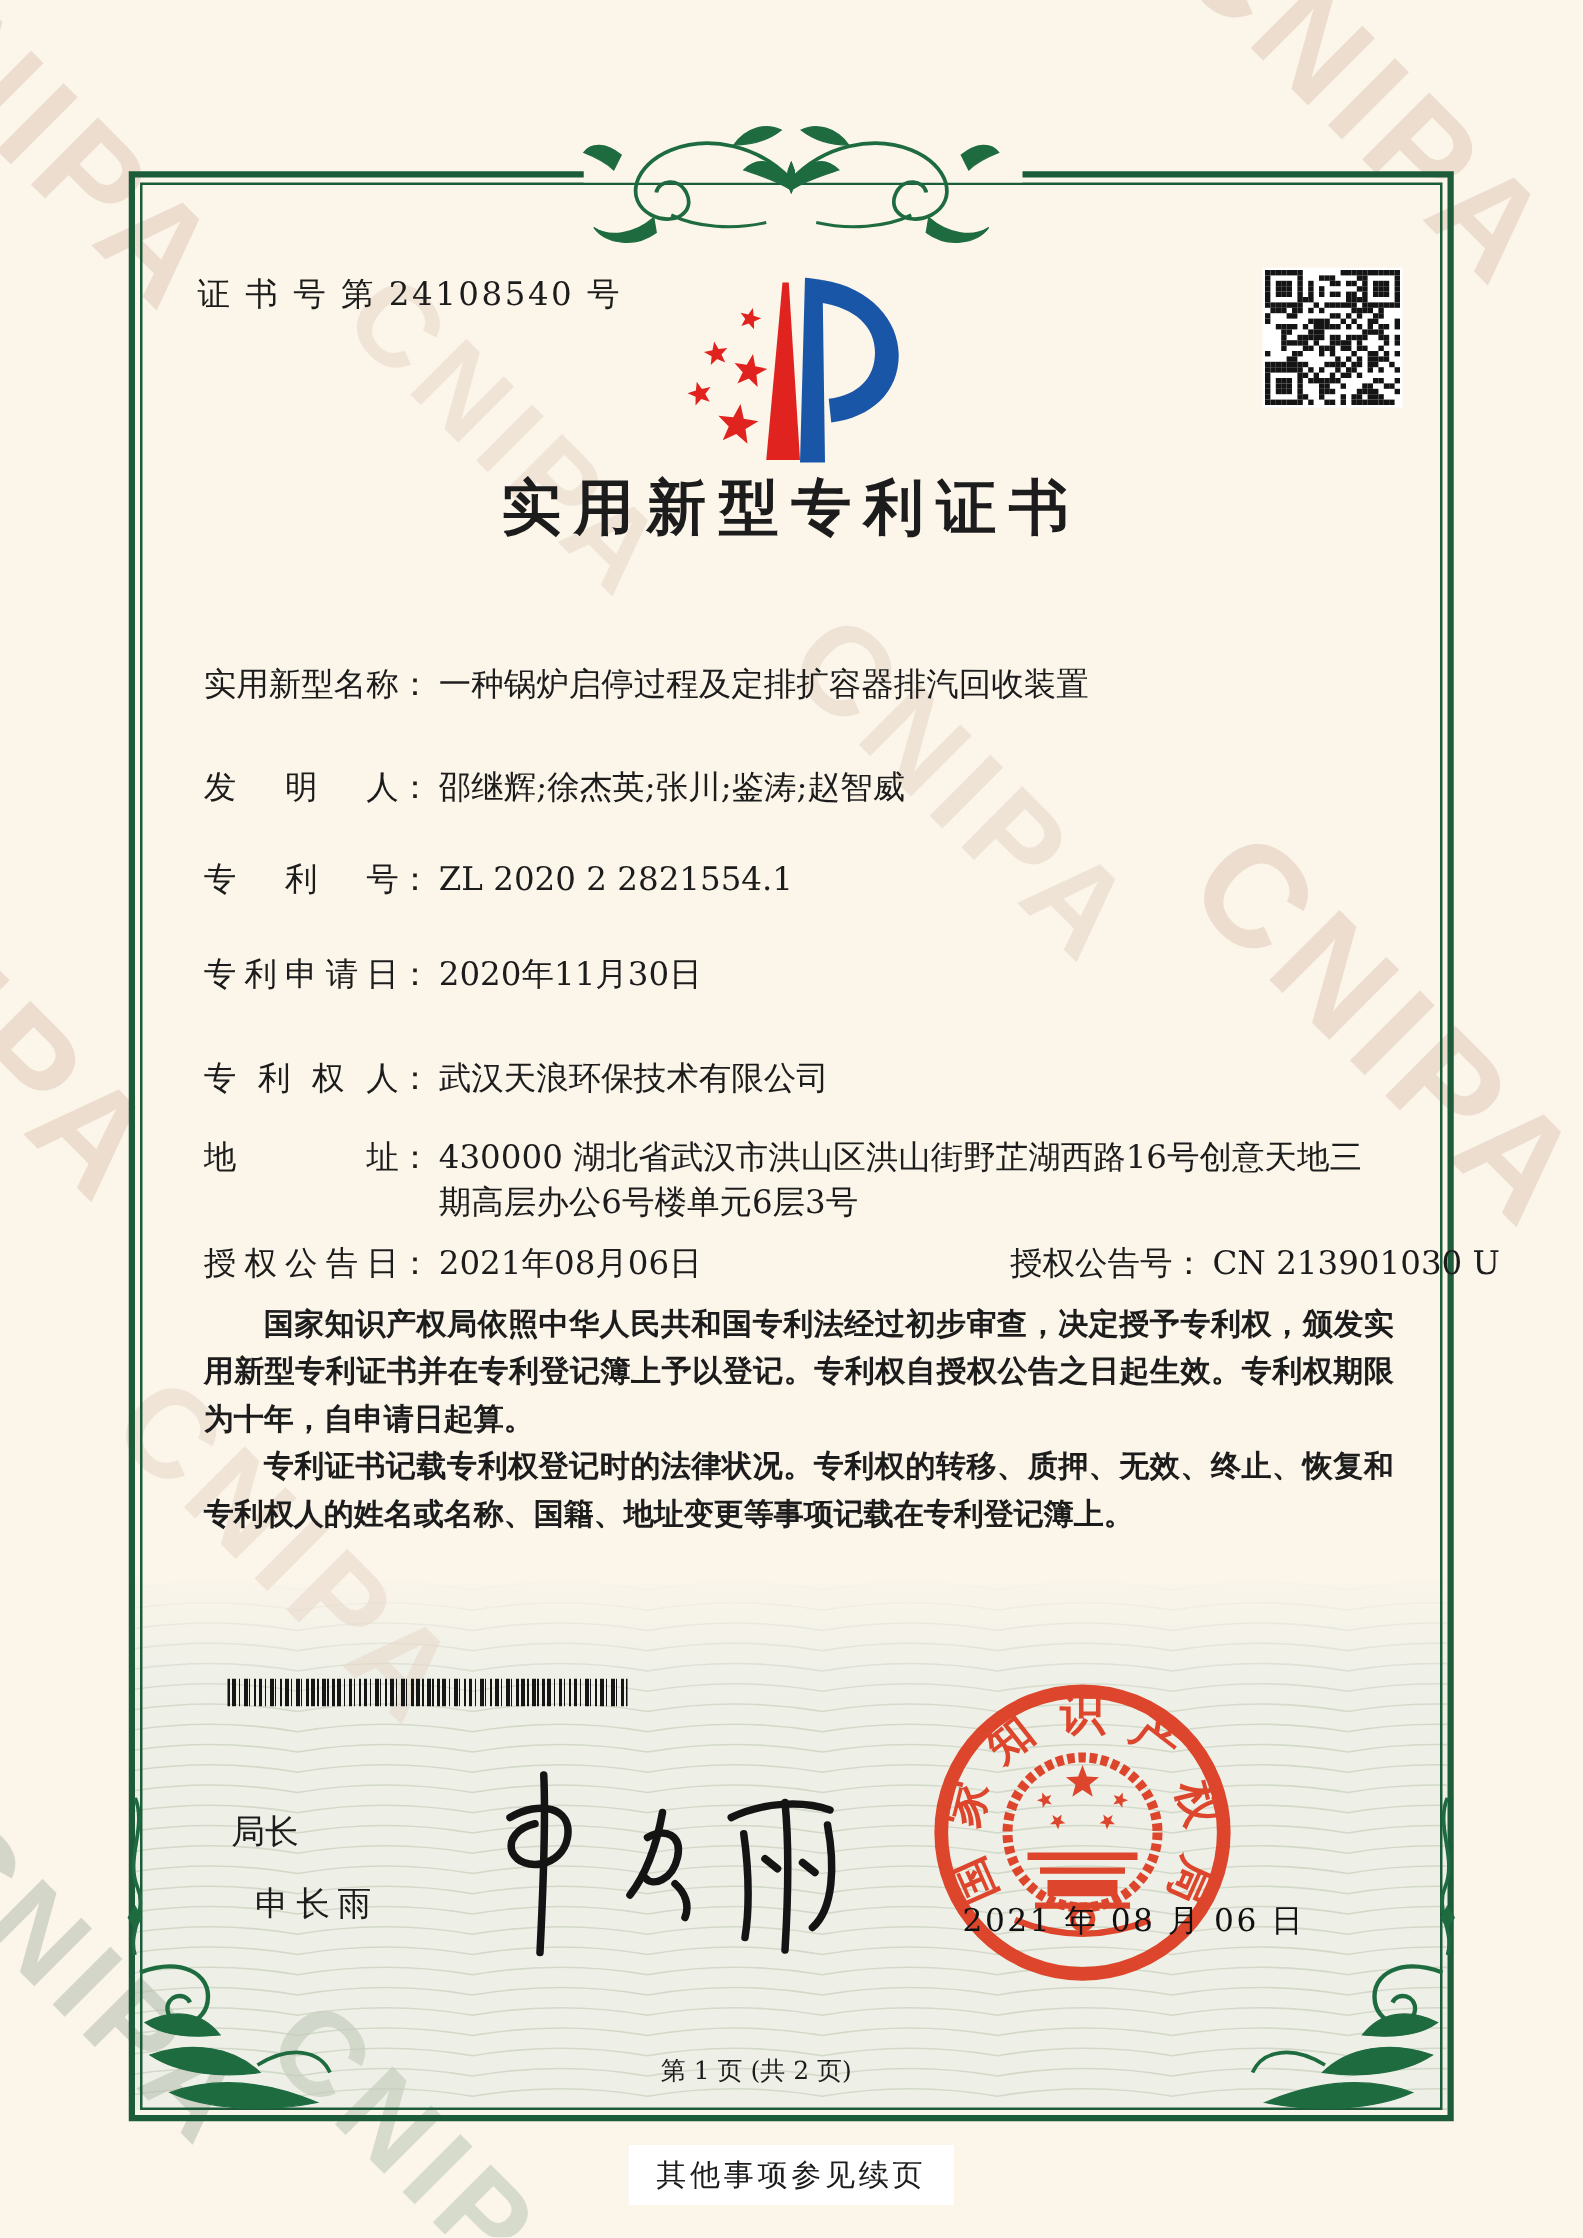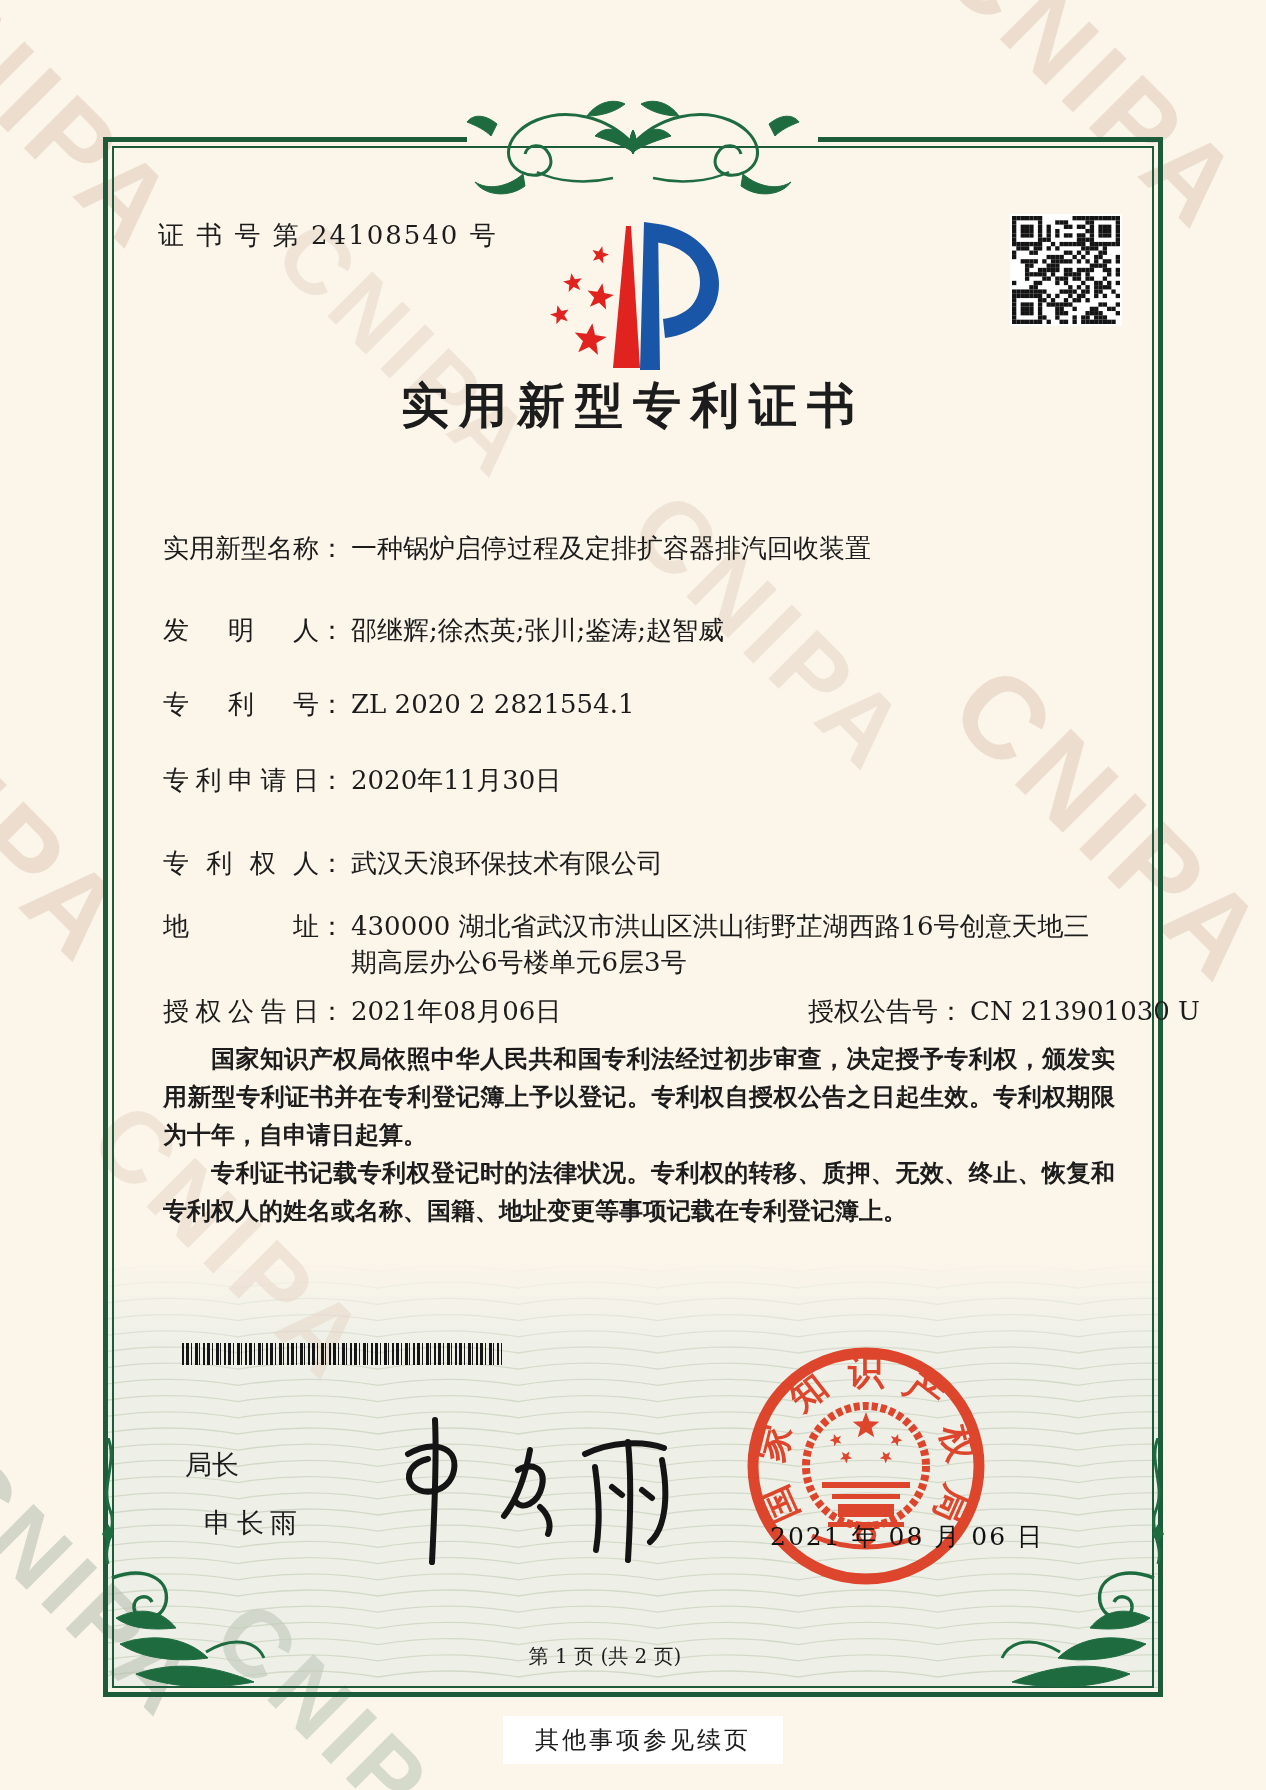--- a/index.html
+++ b/index.html
@@ -65,21 +65,21 @@
       transparent 16px 17px,#151515 17px 18px,transparent 18px 21px);}
   .sig-title{position:absolute;left:185px;top:1447px;font-size:27px;z-index:4;
              font-family:"DejaVu Sans","Liberation Sans",sans-serif;}
   .sig-name{position:absolute;left:185px;top:1505px;font-size:27px;letter-spacing:6px;z-index:4;
             font-family:"DejaVu Sans","Liberation Sans",sans-serif;margin-left:19px;}
   .signature{position:absolute;left:380px;top:1412px;z-index:4;}
   .seal{position:absolute;left:716px;top:1316px;z-index:5;opacity:.93;}
   .seal text{font-family:"DejaVu Serif","Liberation Serif",serif;font-weight:bold;font-size:36px;fill:#dc3a1e;}
   .seal-date{position:absolute;left:770px;top:1520px;font-size:25px;letter-spacing:2px;color:#111;z-index:6;}
   .page-info{position:absolute;left:430px;top:1643px;width:350px;text-align:center;font-size:20px;z-index:4;}
-  .note{position:absolute;left:503px;top:1716px;background:#ffffff;padding:8px 32px;font-size:24px;
+  .note{position:absolute;left:503px;top:1716px;background:#ffffff;padding:8px 22px;font-size:24px;
         letter-spacing:3px;z-index:4;}
 </style>
 </head>
 <body>
 
 <div id="page">
 
   <span class="wm wm1">CNIPA</span>
   <span class="wm wm2">CNIPA</span>
   <span class="wm wm3">CNIPA</span>

